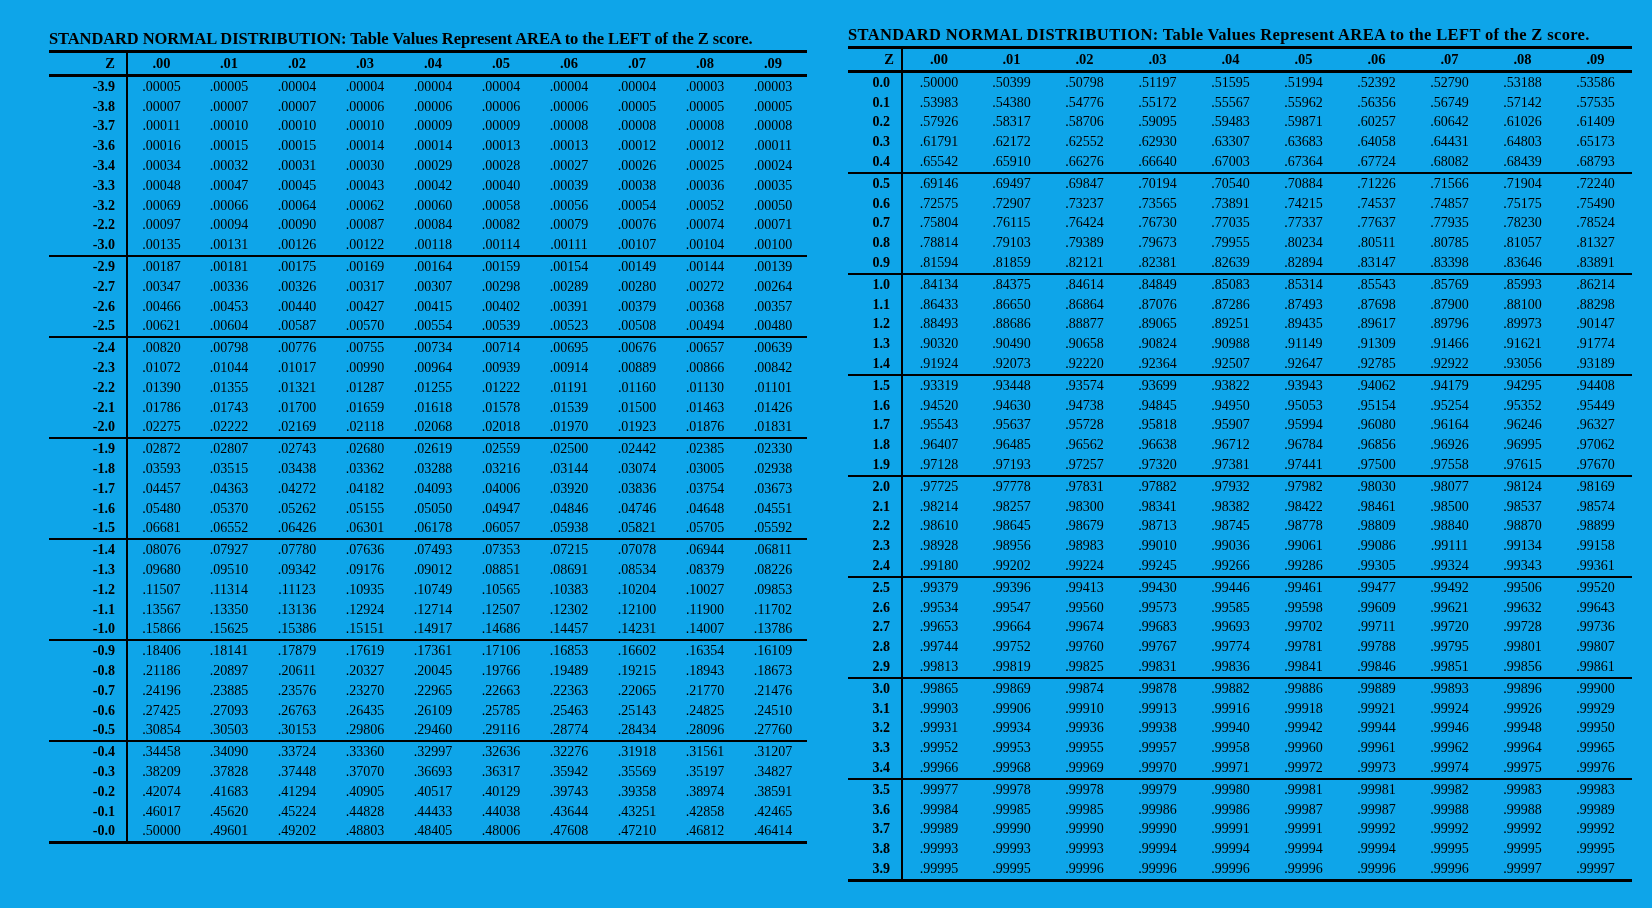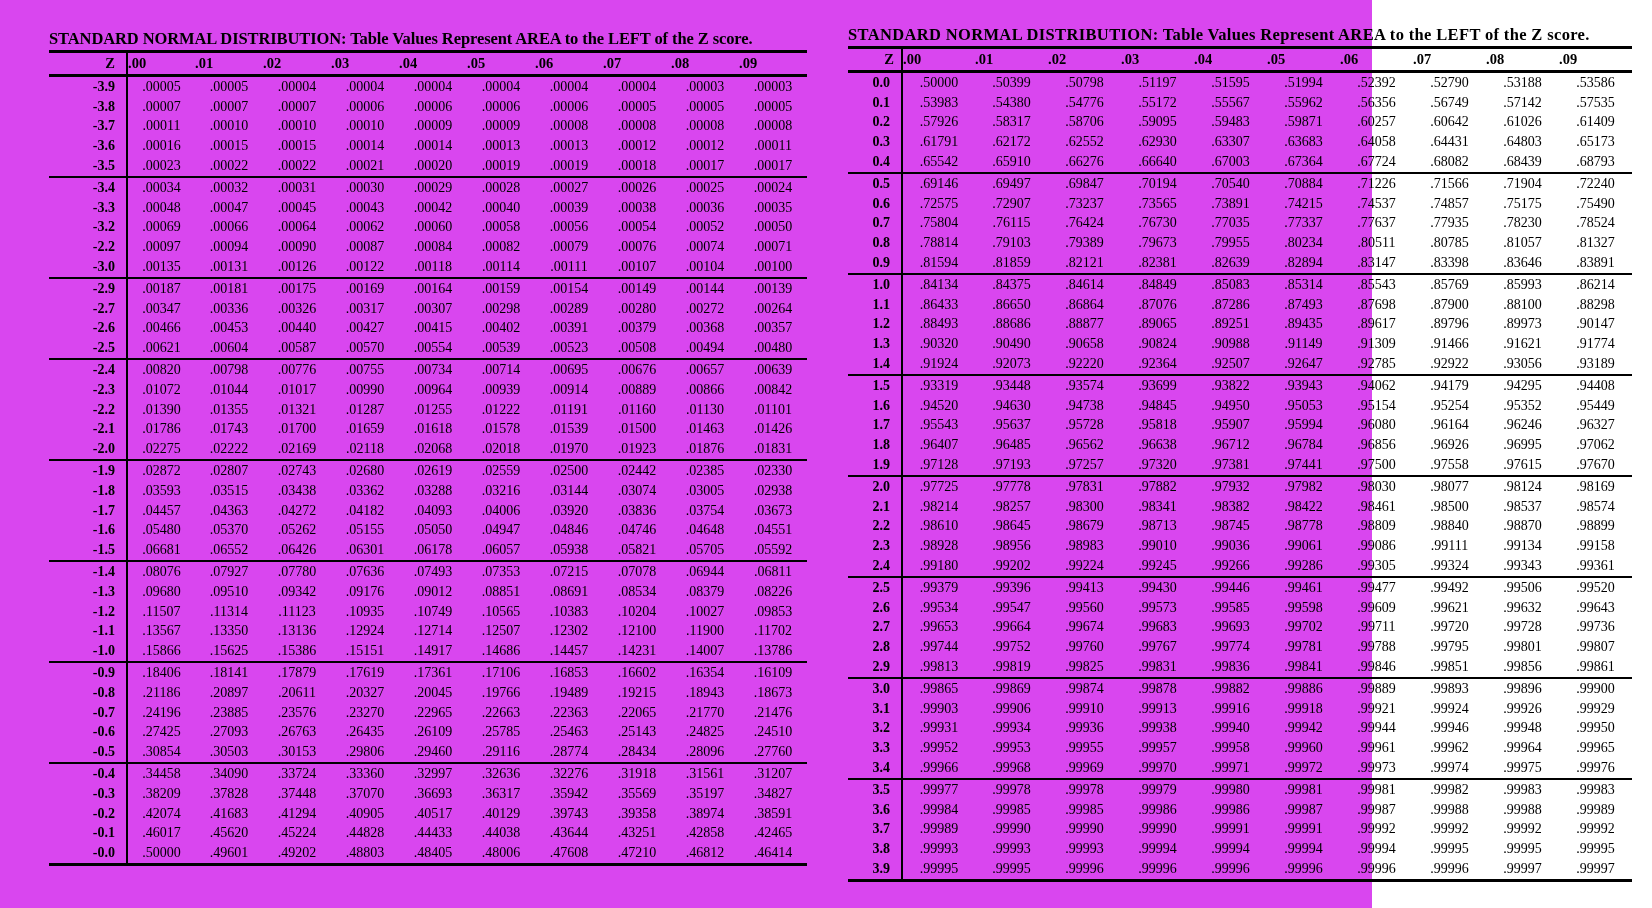--- a/index.html
+++ b/index.html
@@ -1,37 +1,37 @@
 <!DOCTYPE html>
 <html><head>
 <meta charset="utf-8">
 <style>
   html,body{margin:0;padding:0;}
   body{
     width:1652px;height:908px;background:#ffffff;color:#000;
     font-family:"Liberation Serif", serif;overflow:hidden;
   }
-  .sheet{position:relative;width:1372px;height:908px;background:#d946ef;}
+  .sheet{position:relative;width:1652px;height:908px;background:#0ea5e9;}
   .ztable-section{position:absolute;}
   #table-0{left:49px;top:29px;width:758px;}
   #table-1{left:848px;top:25px;width:784px;}
   .ztitle{
     font-weight:bold;font-size:16.5px;line-height:20px;white-space:nowrap;
     letter-spacing:-0.1px;margin:0 0 1px 0;
   }
   #table-1 .ztitle{letter-spacing:0.35px;}
   table.zt{
     border-collapse:collapse;table-layout:fixed;width:100%;
     border-top:3px solid #000;border-bottom:3.5px solid #000;
   }
   .zt col.zcol{width:78px;}
   #table-1 .zt col.zcol{width:54px;}
   .zt th{
     font-size:14.5px;font-weight:bold;height:21px;padding:0;
-    border-bottom:3px solid #000;text-align:left;vertical-align:middle;
+    border-bottom:3px solid #000;text-align:center;vertical-align:middle;
   }
   .zt th.zhead{text-align:right;padding-right:11px;border-right:2px solid #000;}
   #table-1 .zt th.zhead{padding-right:7px;}
   .zt td{
     font-size:14px;height:19.8px;padding:0;text-align:center;vertical-align:middle;
     line-height:1;
   }
   .zt td.zcell{
     font-weight:bold;text-align:right;padding-right:11px;border-right:2px solid #000;
   }
@@ -120,33 +120,20 @@
             <td>.00015</td>
             <td>.00015</td>
             <td>.00014</td>
             <td>.00014</td>
             <td>.00013</td>
             <td>.00013</td>
             <td>.00012</td>
             <td>.00012</td>
             <td>.00011</td>
           </tr>
-          <tr class="group-end">
-            <td class="zcell">-3.5</td>
-            <td>.00023</td>
-            <td>.00022</td>
-            <td>.00022</td>
-            <td>.00021</td>
-            <td>.00020</td>
-            <td>.00019</td>
-            <td>.00019</td>
-            <td>.00018</td>
-            <td>.00017</td>
-            <td>.00017</td>
-          </tr>
           <tr>
             <td class="zcell">-3.4</td>
             <td>.00034</td>
             <td>.00032</td>
             <td>.00031</td>
             <td>.00030</td>
             <td>.00029</td>
             <td>.00028</td>
             <td>.00027</td>
             <td>.00026</td>

